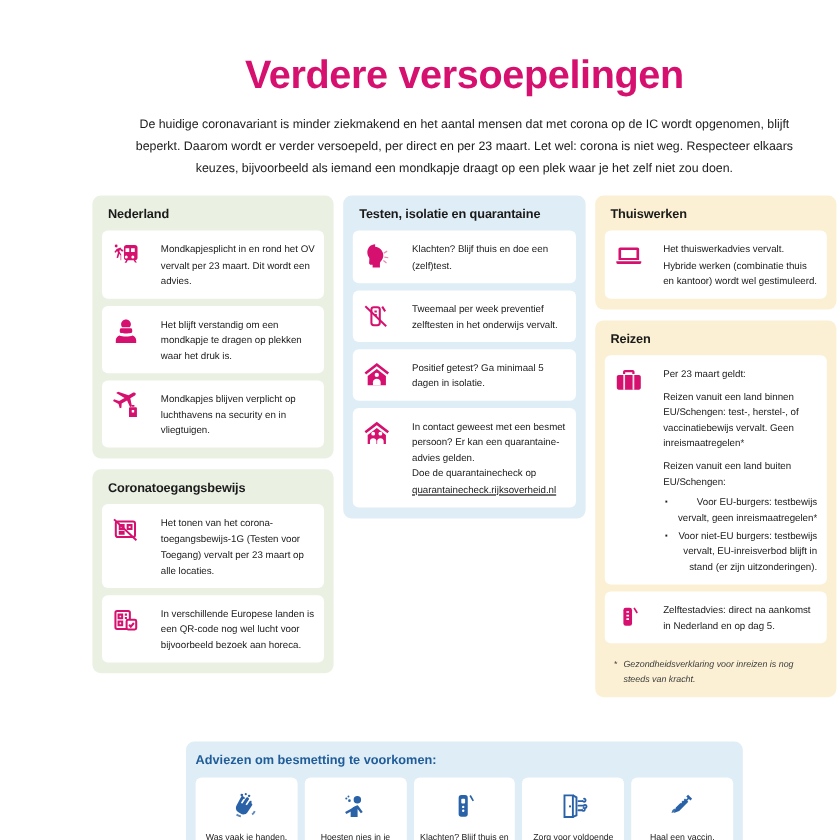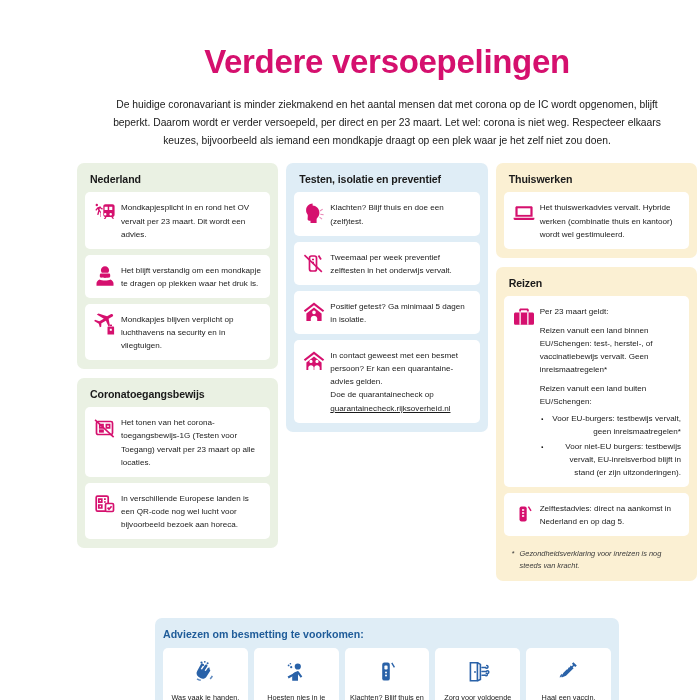--- a/index.html
+++ b/index.html
@@ -52,21 +52,21 @@
     color: #1a1a1a;
     padding: 2px 4px 7px 5px;
     letter-spacing: -0.1px;
   }
 
   .card {
     background: #ffffff;
     border-radius: 5px;
     display: flex;
     align-items: flex-start;
-    gap: 3px;
+    gap: 16px;
     padding: 8px 8px 8px 7px;
     margin-bottom: 6px;
   }
   .card:last-child { margin-bottom: 0; }
 
   .card-icon {
     flex: 0 0 26px;
     width: 26px;
     height: 26px;
     display: flex;
@@ -237,21 +237,21 @@
             </svg>
           </span>
           <div class="card-text">In verschillende Europese landen is een QR-code nog wel lucht voor bijvoorbeeld bezoek aan horeca.</div>
         </div>
       </div>
 
     </div>
 
     <div class="col">
       <div class="panel blue">
-        <div class="panel-title">Testen, isolatie en preventief</div>
+        <div class="panel-title">Testen, isolatie en quarantaine</div>
 
         <div class="card">
           <span class="card-icon">
             <svg width="26" height="26" viewBox="0 0 26 26">
                 <g fill="#d5106e">
               <path d="M11.6 3.6c-3.6 0-6.5 3-6.5 6.7 0 1.6.4 2.8 1.3 4 .3.4.4.9.4 1.4l-.2 3.4c0 .9.7 1.6 1.6 1.6h1.3v2.2h6.1v-3.4c0-.7.3-1.3.8-1.8 1.3-1.3 2-3.1 2-5 0-4-3.5-7.1-6.8-7.1z"></path>
               <path d="M18.5 10.6l2.9-1.8.5.9-2.9 1.8zM19.4 13.7l3.3.6-.2 1-3.3-.6zM18.8 16.7l2.6 2.1-.6.8-2.6-2.1z" opacity="0.5"></path>
             </g>
               </svg>
           </span>

